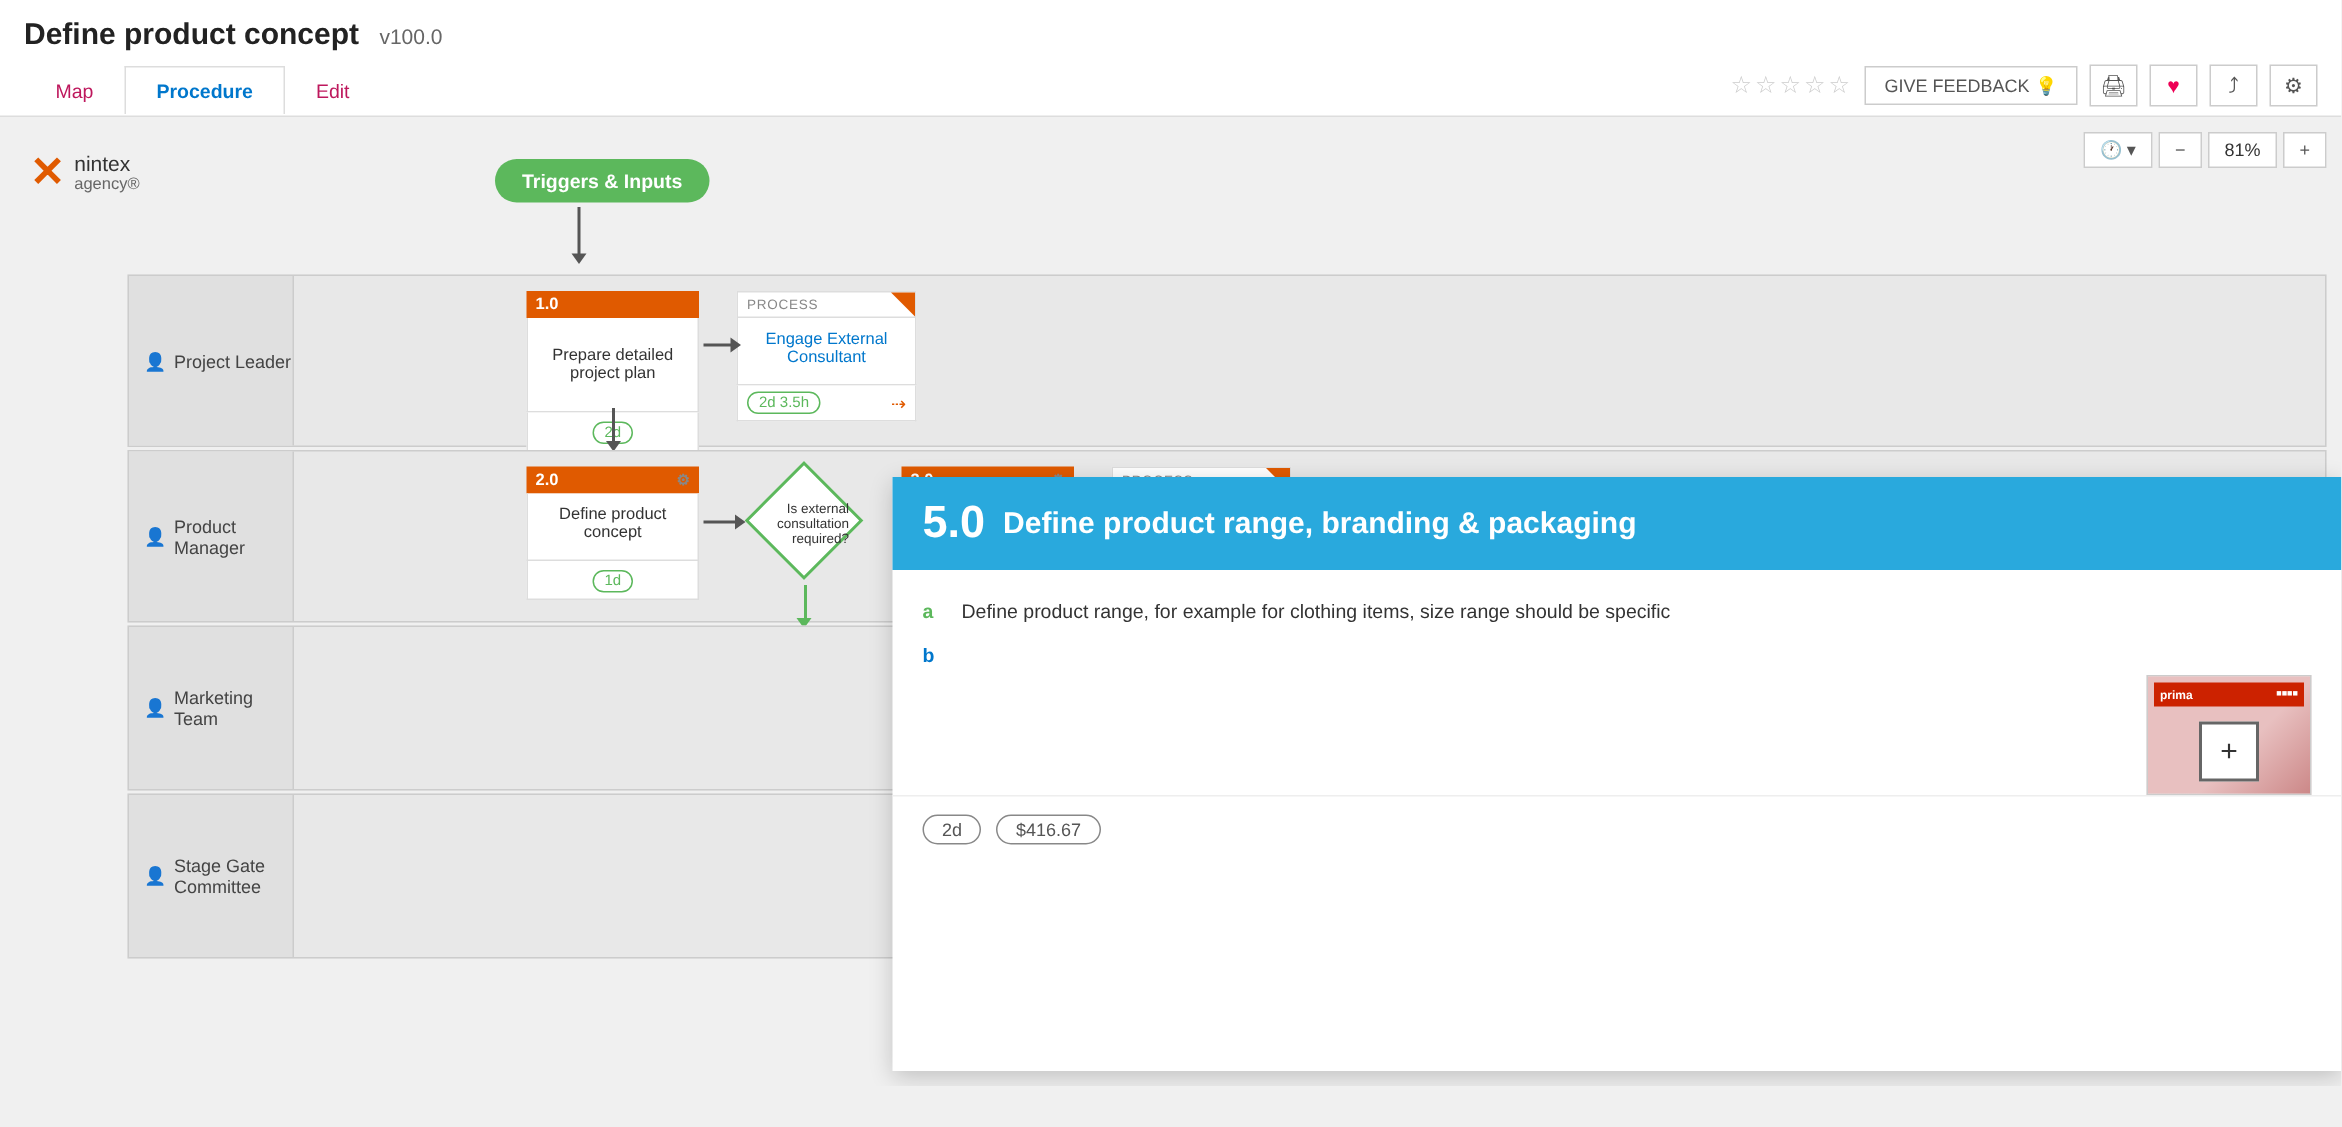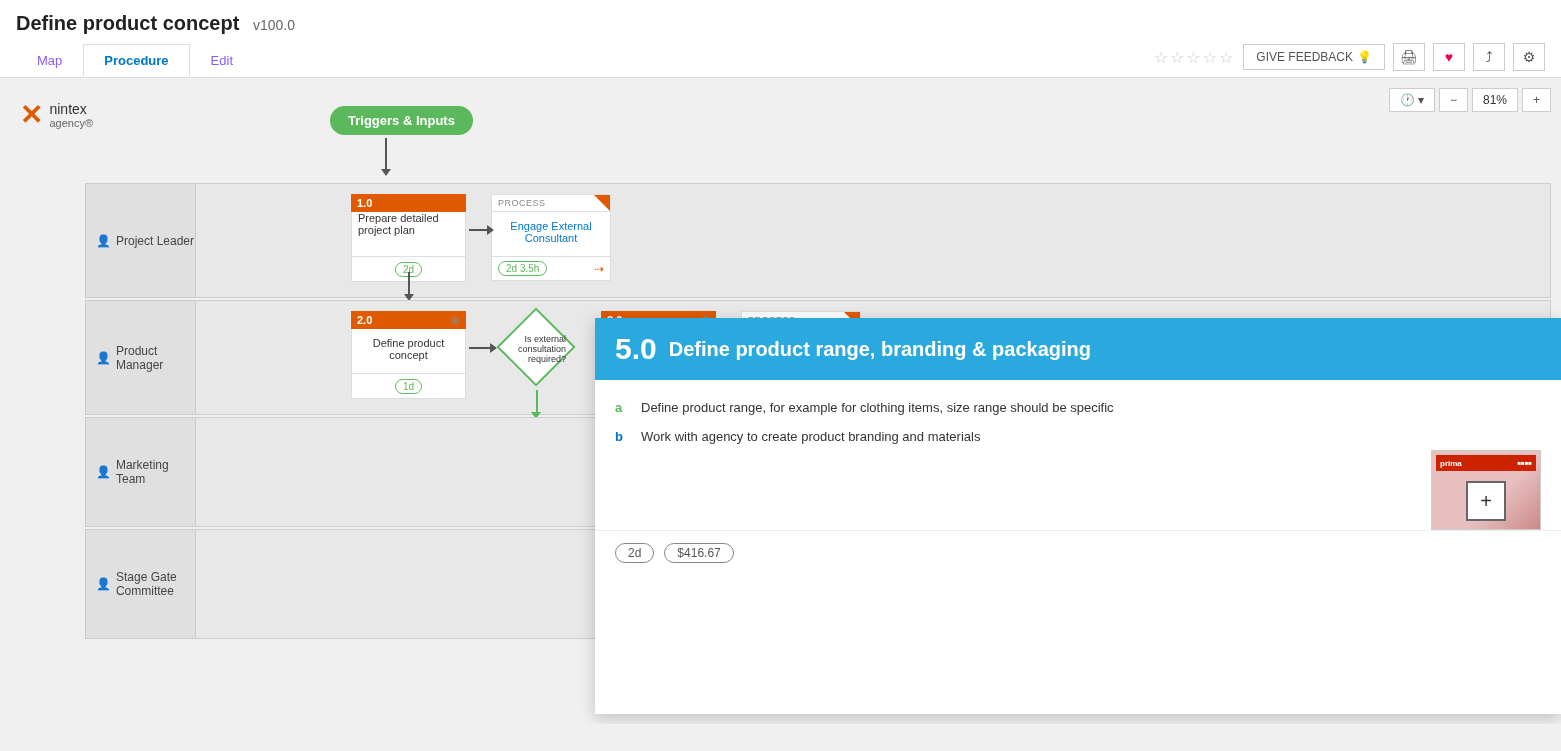--- a/index.html
+++ b/index.html
@@ -31,21 +31,21 @@
     .tabs {
       display: flex;
       gap: 0;
     }
     .tab {
       padding: 8px 20px;
       cursor: pointer;
       border: 1px solid transparent;
       border-bottom: none;
       font-size: 13px;
-      color: #8b5cf6;
+      color: #be185d;
       background: #fff;
     }
     .tab.active {
       color: #0077cc;
       border-color: #ddd #ddd #fff;
       background: #fff;
       font-weight: bold;
     }
     .tab-actions {
       display: flex;
@@ -331,21 +331,21 @@
         <span class="person-icon">👤</span>
         <span>Project Leader</span>
       </div>
 
       <div style="margin-left:115px; position:relative; height:100%;">
 
         <div style="position:absolute; top:10px; left:150px; width:115px;">
           <div style="background:#e05a00; color:#fff; padding:3px 6px; font-size:11px; font-weight:bold;">
             <span>1.0</span>
           </div>
-          <div style="background:#fff; border:1px solid #ddd; border-top:none; padding:0 6px; font-size:11px; text-align:left; min-height:45px; color:#333;">
+          <div style="background:#fff; border:1px solid #ddd; border-top:none; padding:19px 6px; font-size:11px; text-align:center; min-height:45px; color:#333;">
             <span>Prepare detailed project plan</span>
           </div>
           <div style="background:#fff; border:1px solid #ddd; border-top:none; text-align:center; padding:4px;">
             <span class="duration-badge">2d</span>
           </div>
         </div>
 
         <div style="position:absolute; top:10px; left:290px; width:120px;">
           <div style="background:#fff; border:1px solid #ddd; padding:3px 6px; font-size:9px; color:#888; text-transform:uppercase; letter-spacing:0.5px; position:relative;">
             PROCESS
@@ -445,21 +445,20 @@
     </div>
     <div class="popup-body" style="position:relative; min-height:150px;">
 
       <div class="popup-step">
         <span class="step-letter a">a</span>
         <span class="popup-step-text">Define product range, for example for clothing items, size range should be specific</span>
       </div>
 
       <div class="popup-step">
         <span class="step-letter b">b</span>
-        <span class="popup-step-text">Work with agency to create product branding and materials</span>
       </div>
 
       <div class="popup-thumbnail">
         <div style="width:100%; height:100%; background: linear-gradient(135deg, #e8c0c0 60%, #c88); position:relative; display:flex; align-items:flex-end; justify-content:center; padding-bottom:8px;">
           <div style="position:absolute; top:4px; left:4px; right:4px; height:16px; background:#cc2200; display:flex; align-items:center; padding:0 4px;">
             <span style="color:#fff; font-size:8px; font-weight:bold;">prima</span>
             <span style="color:#fff; font-size:6px; margin-left:auto;">■■■■</span>
           </div>
           <div class="thumbnail-inner">+</div>
         </div>

